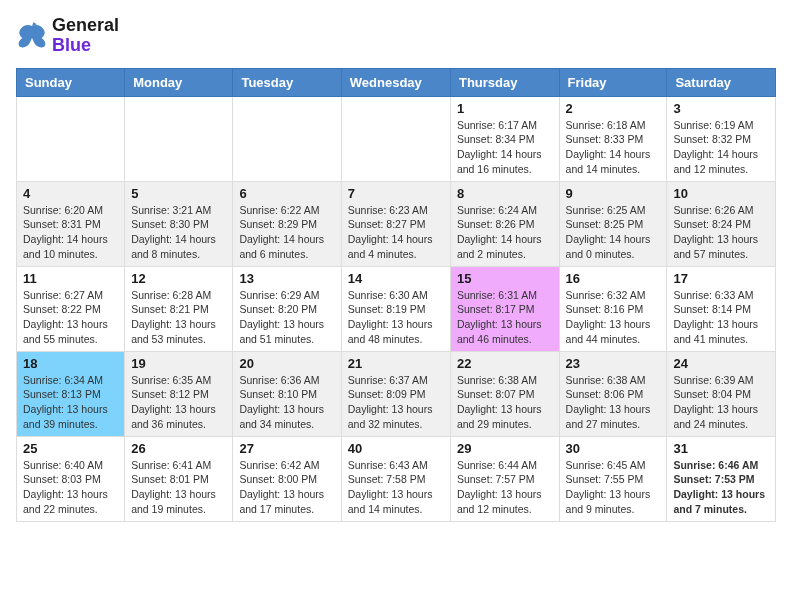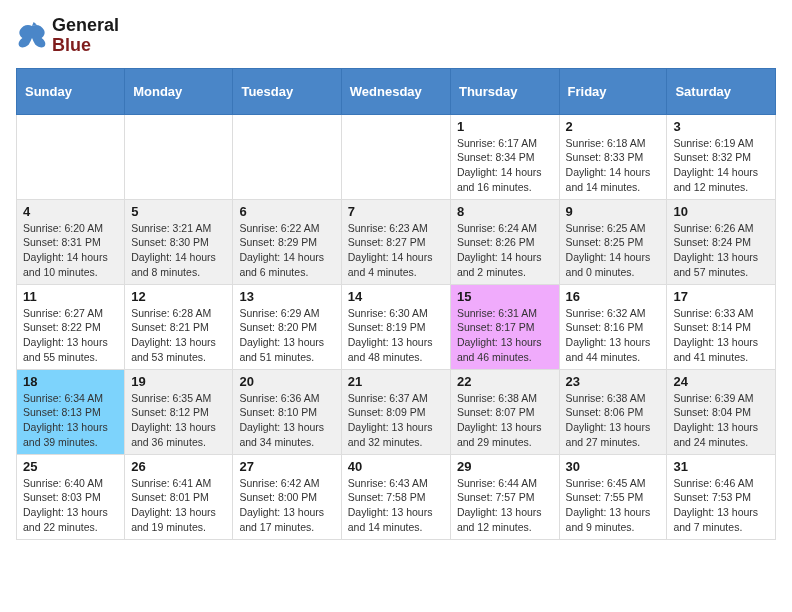--- a/index.html
+++ b/index.html
@@ -21,21 +21,21 @@
       align-items: center;
       gap: 4px;
     }
     .logo-text {
       font-size: 18px;
       font-weight: bold;
       color: #1a1a1a;
       line-height: 1.1;
     }
     .logo-text span {
-      color: #7f1d1d;
+      color: #6d28d9;
     }
     .logo-bird {
       width: 32px;
       height: 28px;
     }
     .title-section {
       text-align: right;
     }
     .calendar-title {
       font-size: 36px;
@@ -50,21 +50,21 @@
     }
     .calendar-table {
       width: 100%;
       border-collapse: collapse;
       font-size: 11px;
     }
     .calendar-table th {
       background-color: #4a86c8;
       color: #fff;
       text-align: left;
-      padding: 15px 8px;
+      padding: 6px 8px;
       font-size: 13px;
       font-weight: bold;
       border: 1px solid #3a76b8;
     }
     .calendar-table td {
       border: 1px solid #ddd;
       vertical-align: top;
       padding: 4px 6px;
       width: 110px;
       min-height: 80px;
@@ -345,20 +345,20 @@
         </td>
         <td style="background: rgb(255, 255, 255);">
           <span class="day-number">30</span>
           <div class="day-info" style="white-space: pre-line;">Sunrise: 6:45 AM
 Sunset: 7:55 PM
 Daylight: 13 hours
 and 9 minutes.</div>
         </td>
         <td style="background: rgb(255, 255, 255);">
           <span class="day-number">31</span>
-          <div class="day-info" style="white-space: pre-line;">Sunrise: 6:46 AM
+          <div class="day-info" style="white-space: pre-line; font-weight: bold;">Sunrise: 6:46 AM
 Sunset: 7:53 PM
 Daylight: 13 hours
 and 7 minutes.</div>
         </td>
       </tr>
     </tbody>
 </table>
 
 </body></html>

